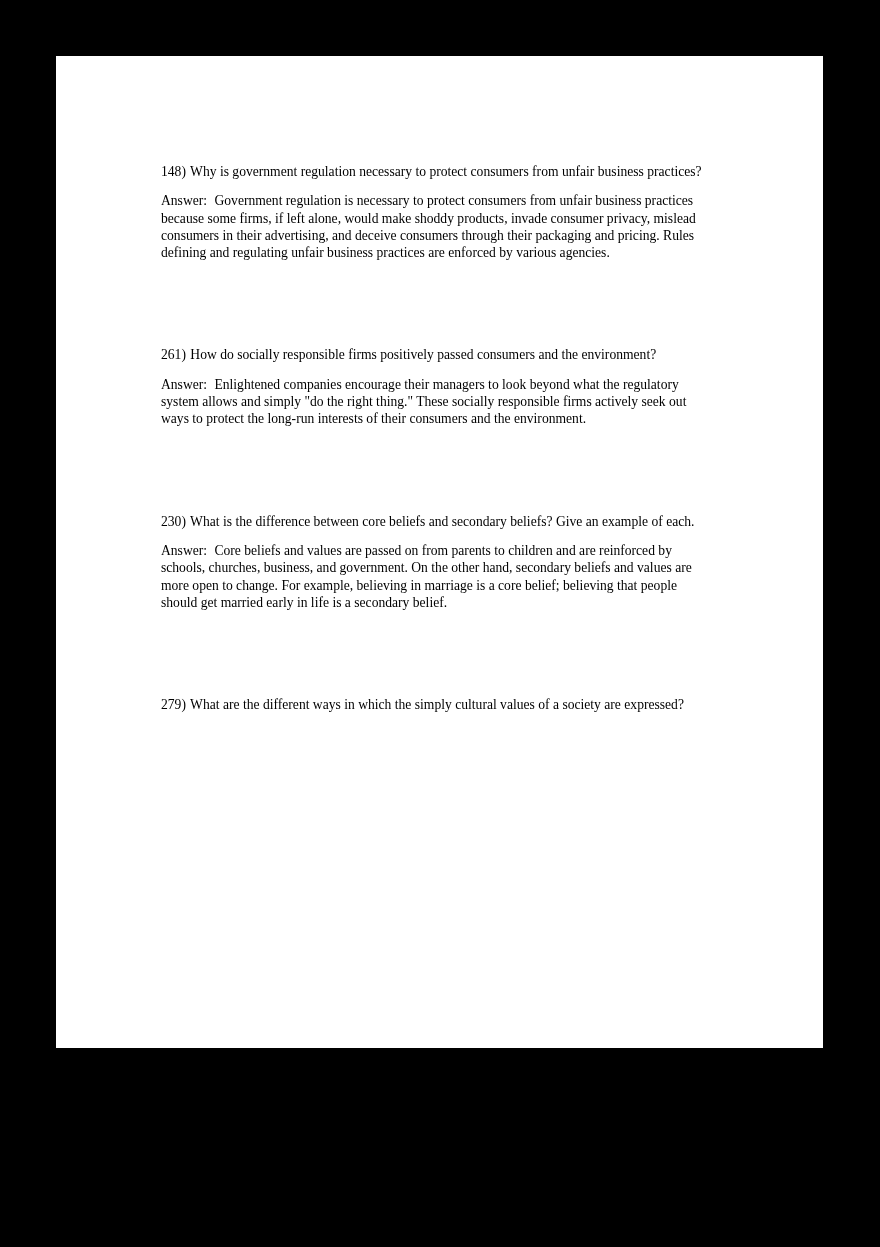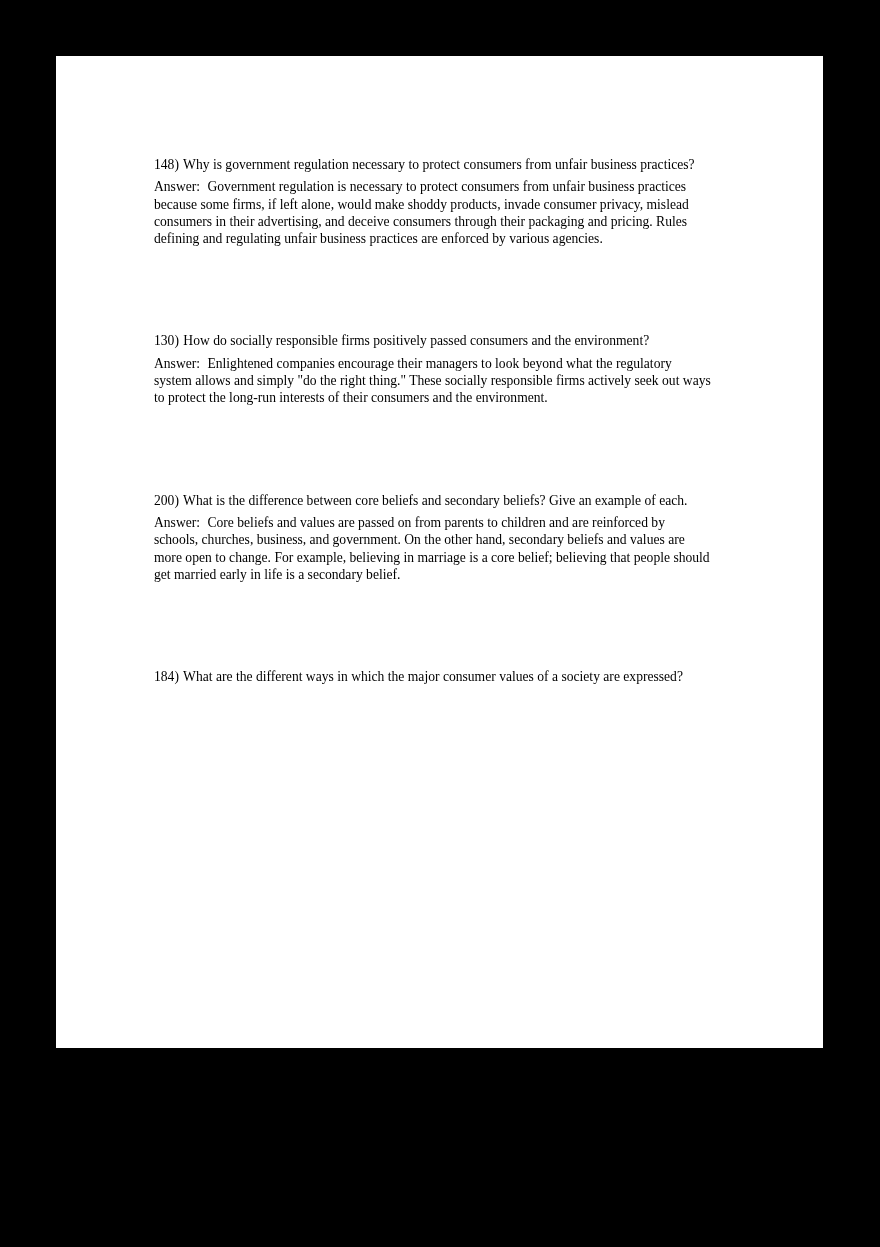--- a/index.html
+++ b/index.html
@@ -26,21 +26,21 @@
   .content {
     color: #000000;
     font-size: 13.6px;
     line-height: 17.3px;
     text-align: left;
   }
   .qa-block {
     margin: 0 0 85px 0;
   }
   .qa-block p {
-    margin: 5px;
+    margin: 12px;
     padding: 0;
   }
   .q-num {
     padding-right: 1px;
   }
   .answer-label {
     padding-right: 4px;
   }
 </style>
 </head>
@@ -48,27 +48,27 @@
 
 <div class="paper">
   <div class="content">
 
     <section class="qa-block">
       <p class="question"><span class="q-num">148)</span> <span>Why is government regulation necessary to protect consumers from unfair business practices?</span></p>
       <p class="answer"><span class="answer-label">Answer:</span> <span>Government regulation is necessary to protect consumers from unfair business practices because some firms, if left alone, would make shoddy products, invade consumer privacy, mislead consumers in their advertising, and deceive consumers through their packaging and pricing. Rules defining and regulating unfair business practices are enforced by various agencies.</span></p>
     </section>
 
     <section class="qa-block">
-      <p class="question"><span class="q-num">130)</span> <span>How do socially responsible firms positively passed consumers and the environment?</span></p>
+      <p class="question"><span class="q-num">261)</span> <span>How do socially responsible firms positively passed consumers and the environment?</span></p>
       <p class="answer"><span class="answer-label">Answer:</span> <span>Enlightened companies encourage their managers to look beyond what the regulatory system allows and simply "do the right thing." These socially responsible firms actively seek out ways to protect the long-run interests of their consumers and the environment.</span></p>
     </section>
 
     <section class="qa-block">
-      <p class="question"><span class="q-num">200)</span> <span>What is the difference between core beliefs and secondary beliefs? Give an example of each.</span></p>
+      <p class="question"><span class="q-num">230)</span> <span>What is the difference between core beliefs and secondary beliefs? Give an example of each.</span></p>
       <p class="answer"><span class="answer-label">Answer:</span> <span>Core beliefs and values are passed on from parents to children and are reinforced by schools, churches, business, and government. On the other hand, secondary beliefs and values are more open to change. For example, believing in marriage is a core belief; believing that people should get married early in life is a secondary belief.</span></p>
     </section>
 
     <section class="qa-block">
-      <p class="question"><span class="q-num">184)</span> <span>What are the different ways in which the major consumer values of a society are expressed?</span></p>
+      <p class="question"><span class="q-num">279)</span> <span>What are the different ways in which the simply cultural values of a society are expressed?</span></p>
     </section>
 
   </div>
 </div>
 
 </body></html>

